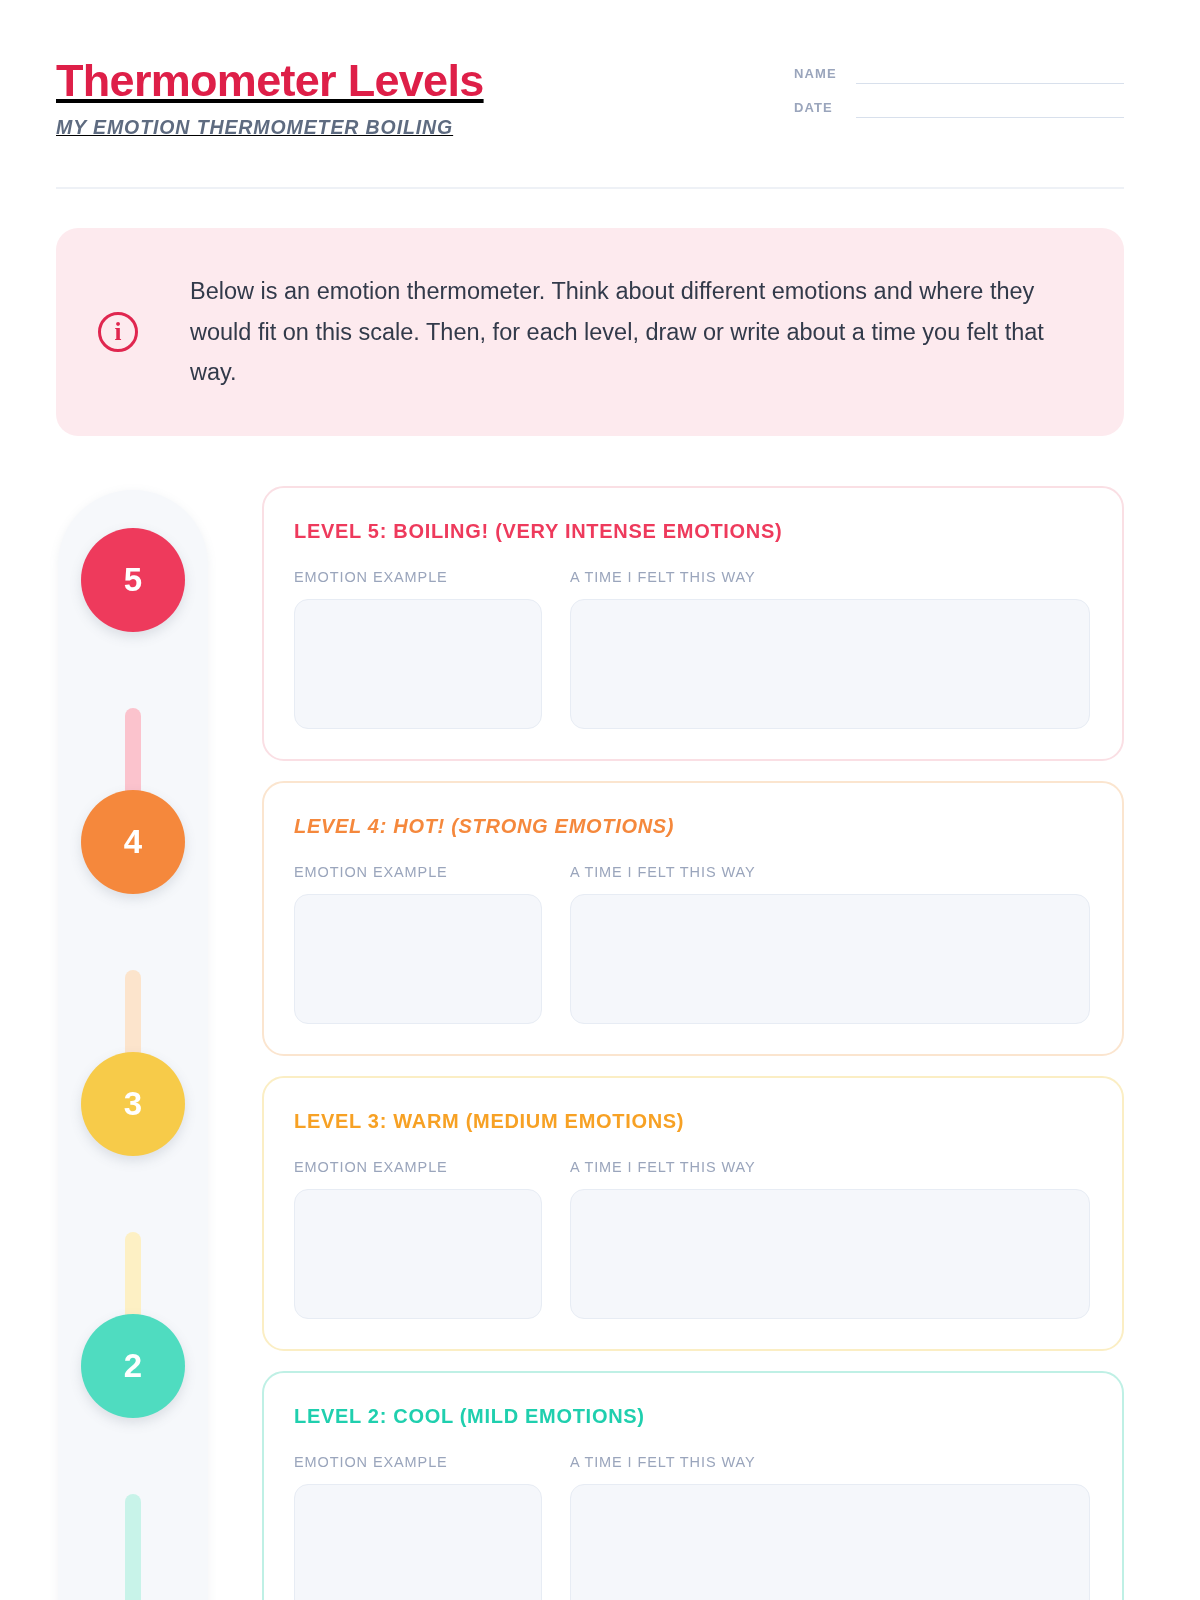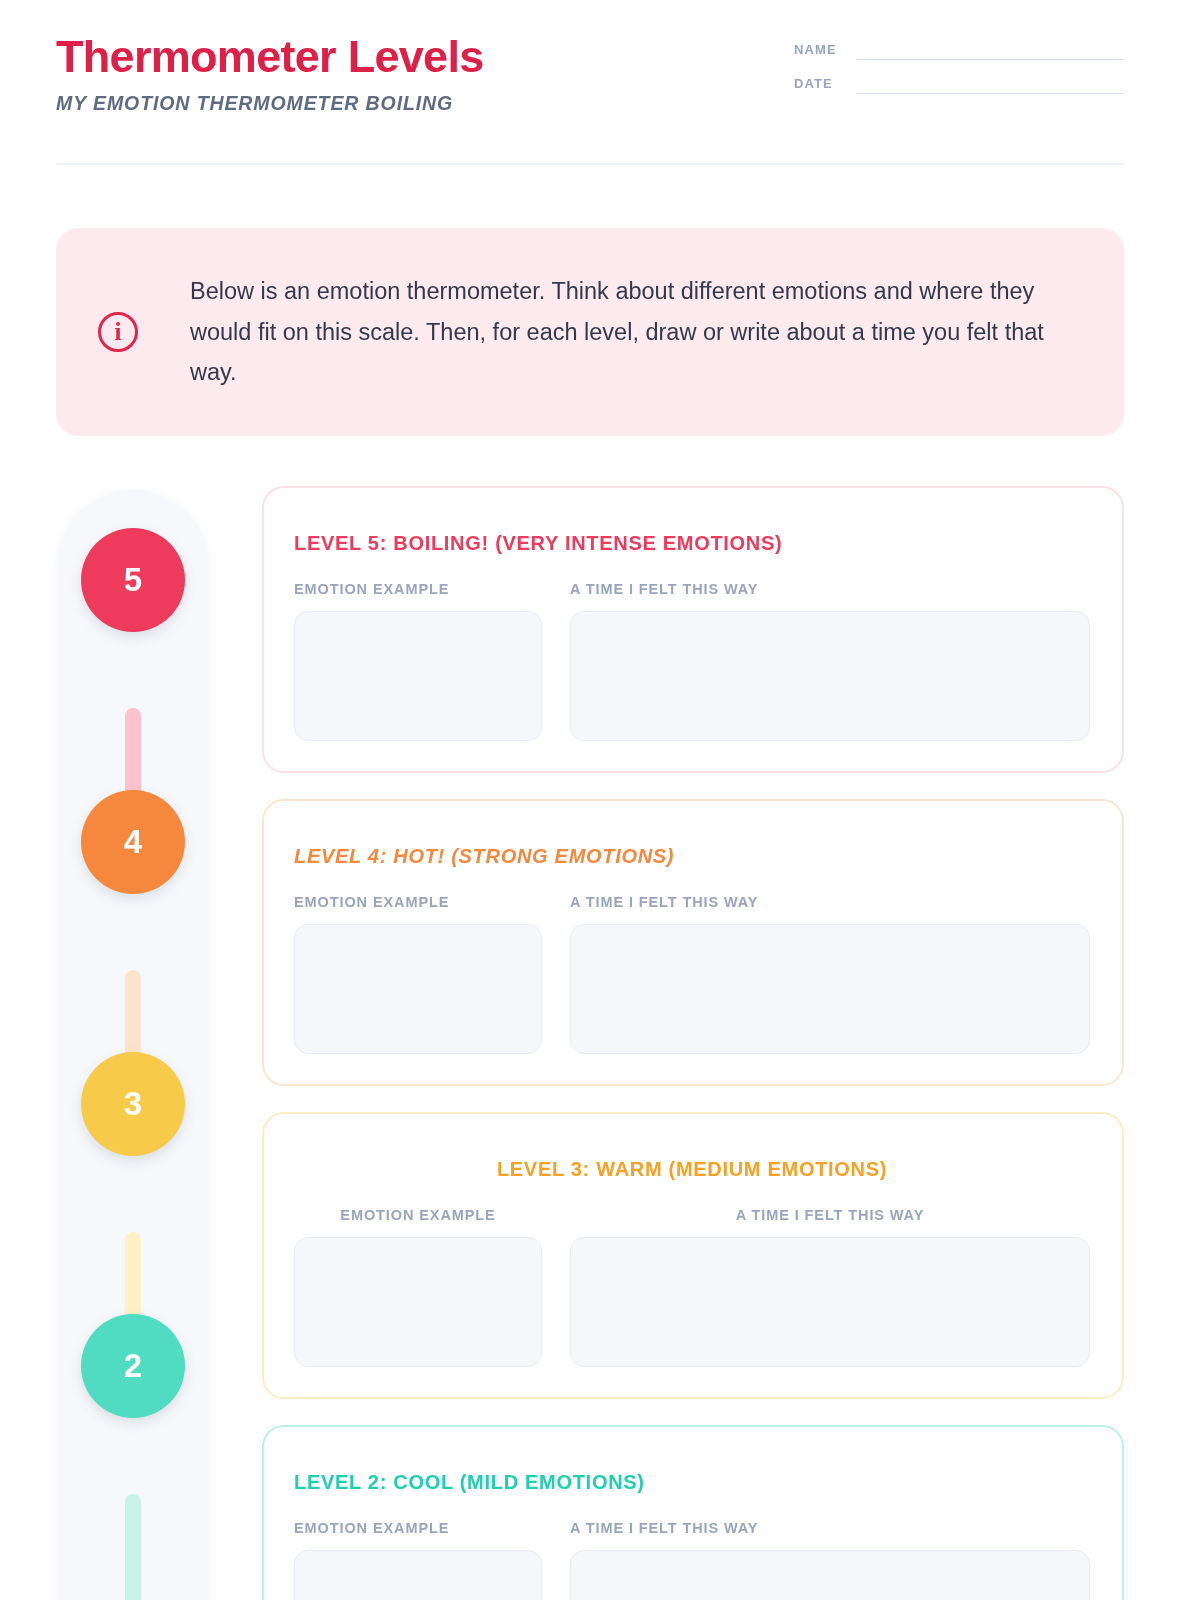--- a/index.html
+++ b/index.html
@@ -10,23 +10,24 @@
     background: #ffffff;
     font-family: "Liberation Sans", sans-serif;
     overflow: hidden;
     position: relative;
   }
 
   
   .header {
     position: absolute;
     left: 56px;
-    top: 33px;
+    top: 57px;
     width: 1068px;
     height: 130px;
+    text-decoration: underline;
   }
   .title {
     font-size: 45px;
     font-weight: 800;
     color: #de1f48;
     letter-spacing: -0.7px;
     line-height: 1.05;
     white-space: nowrap;
   }
   .subtitle {
@@ -152,35 +153,35 @@
     position: absolute;
     left: 262px;
     top: 486px;
     width: 862px;
   }
   .card {
     width: 862px;
     background: #ffffff;
     border: 2px solid;
     border-radius: 22px;
-    padding: 44px 32px 30px 30px;
-    margin-bottom: 26px;
+    padding: 32px 32px 30px 30px;
+    margin-bottom: 20px;
   }
   .card-title {
     font-size: 20px;
     font-weight: 800;
     letter-spacing: 0.7px;
     margin-bottom: 26px;
   }
   .fields { display: flex; gap: 28px; }
   .field-a { width: 248px; flex: none; }
   .field-b { flex: 1; }
   .field-label {
     font-size: 14.5px;
-    font-weight: 700;
+    font-weight: 400;
     color: #9aa5bc;
     letter-spacing: 0.9px;
     margin-bottom: 14px;
   }
   .writebox {
     height: 130px;
     background: #f5f7fb;
     border: 1.5px solid #e7ecf4;
     border-radius: 14px;
   }
@@ -244,21 +245,21 @@
         <div class="field-a">
           <div class="field-label">EMOTION EXAMPLE</div>
           <div class="writebox"></div>
         </div>
         <div class="field-b">
           <div class="field-label">A TIME I FELT THIS WAY</div>
           <div class="writebox"></div>
         </div>
       </div>
     </div>
-    <div class="card" style="border-color: rgb(251, 238, 196); text-align: center;">
+    <div class="card" style="border-color: rgb(251, 238, 196);">
       <div class="card-title" style="color: rgb(247, 161, 36);">LEVEL 3: WARM (MEDIUM EMOTIONS)</div>
       <div class="fields">
         <div class="field-a">
           <div class="field-label">EMOTION EXAMPLE</div>
           <div class="writebox"></div>
         </div>
         <div class="field-b">
           <div class="field-label">A TIME I FELT THIS WAY</div>
           <div class="writebox"></div>
         </div>

